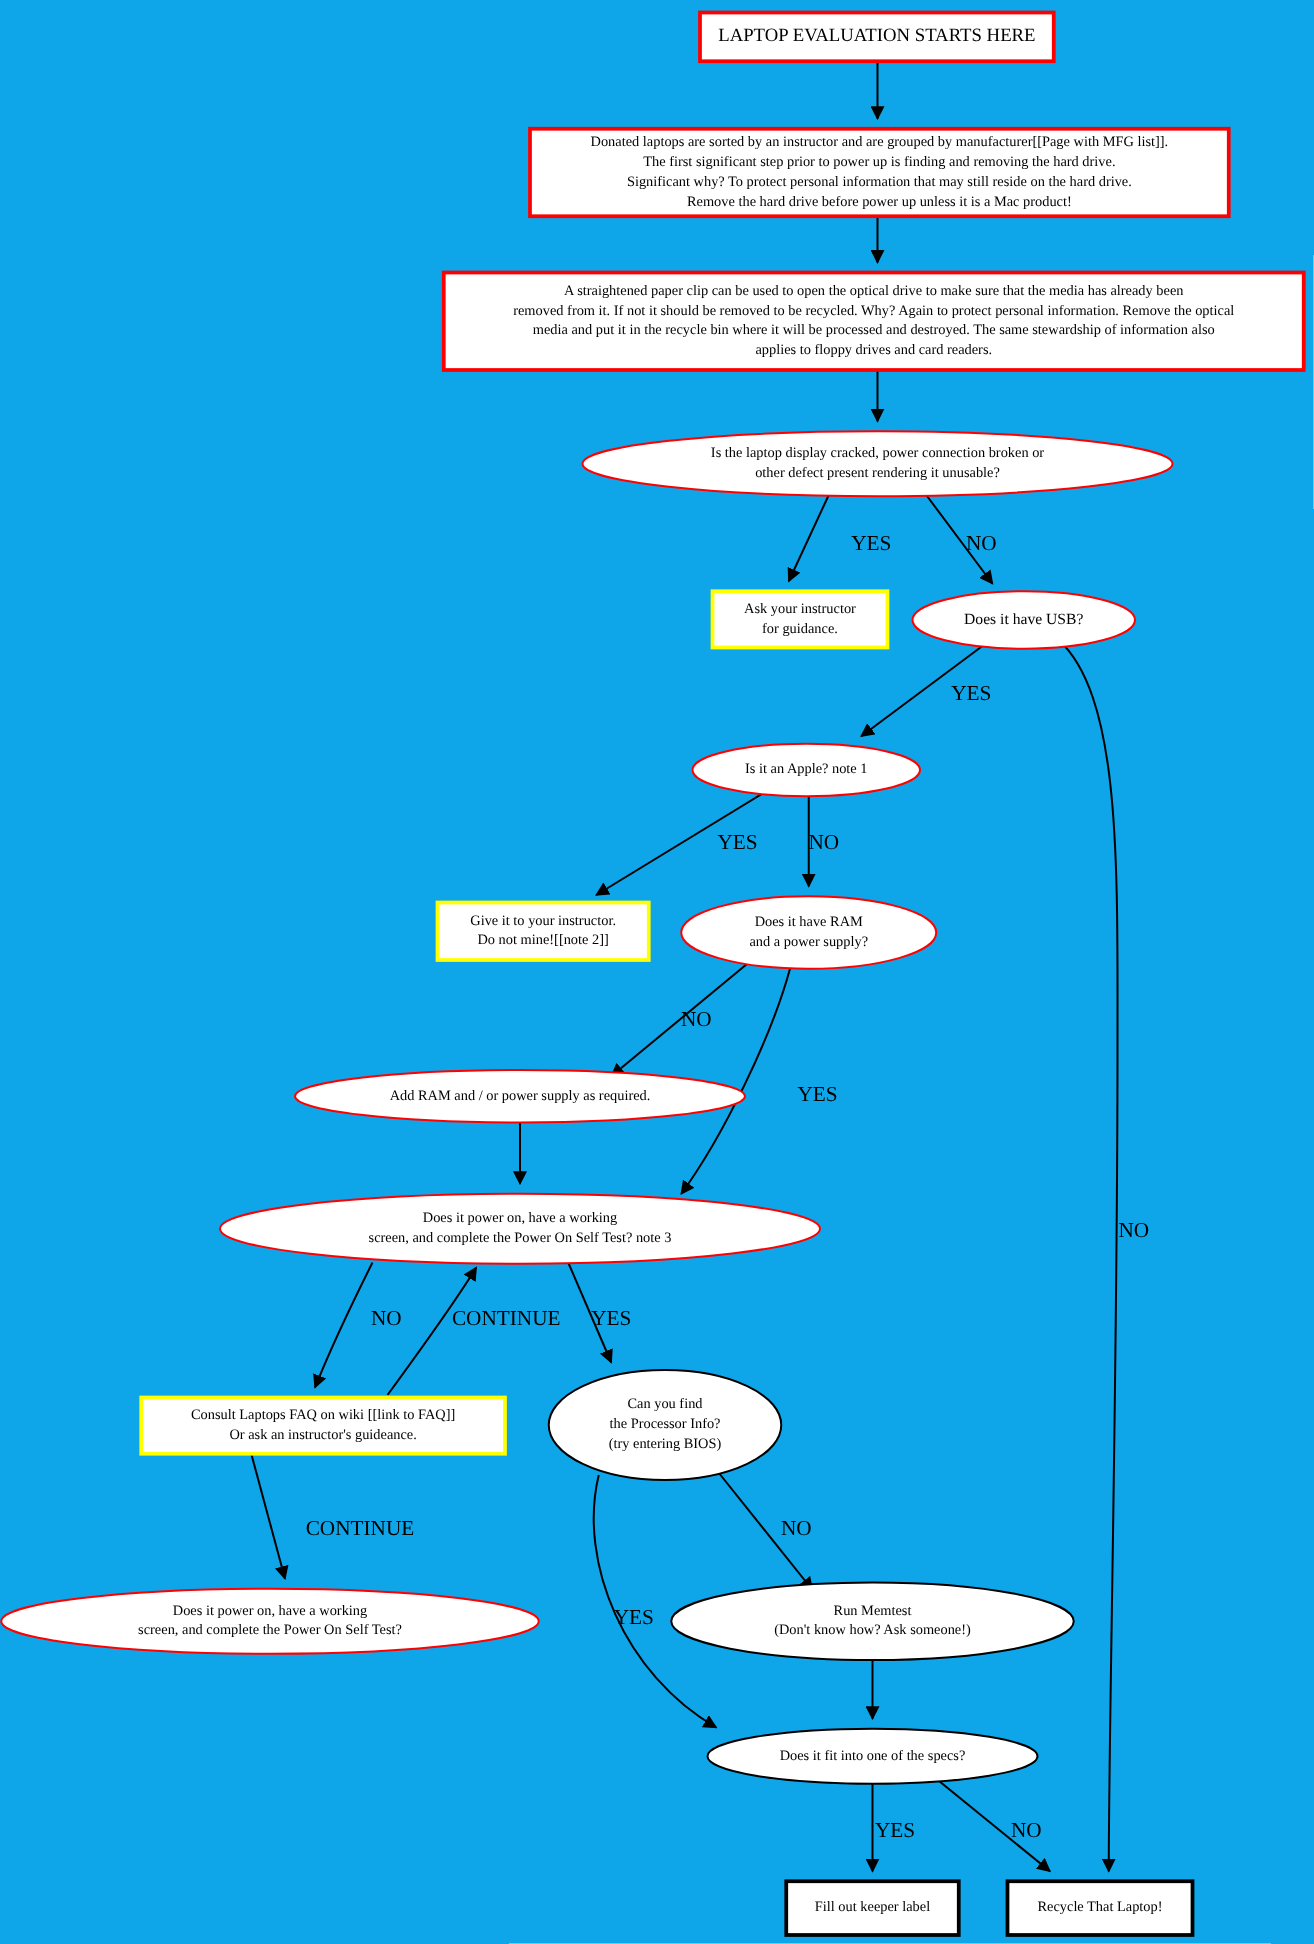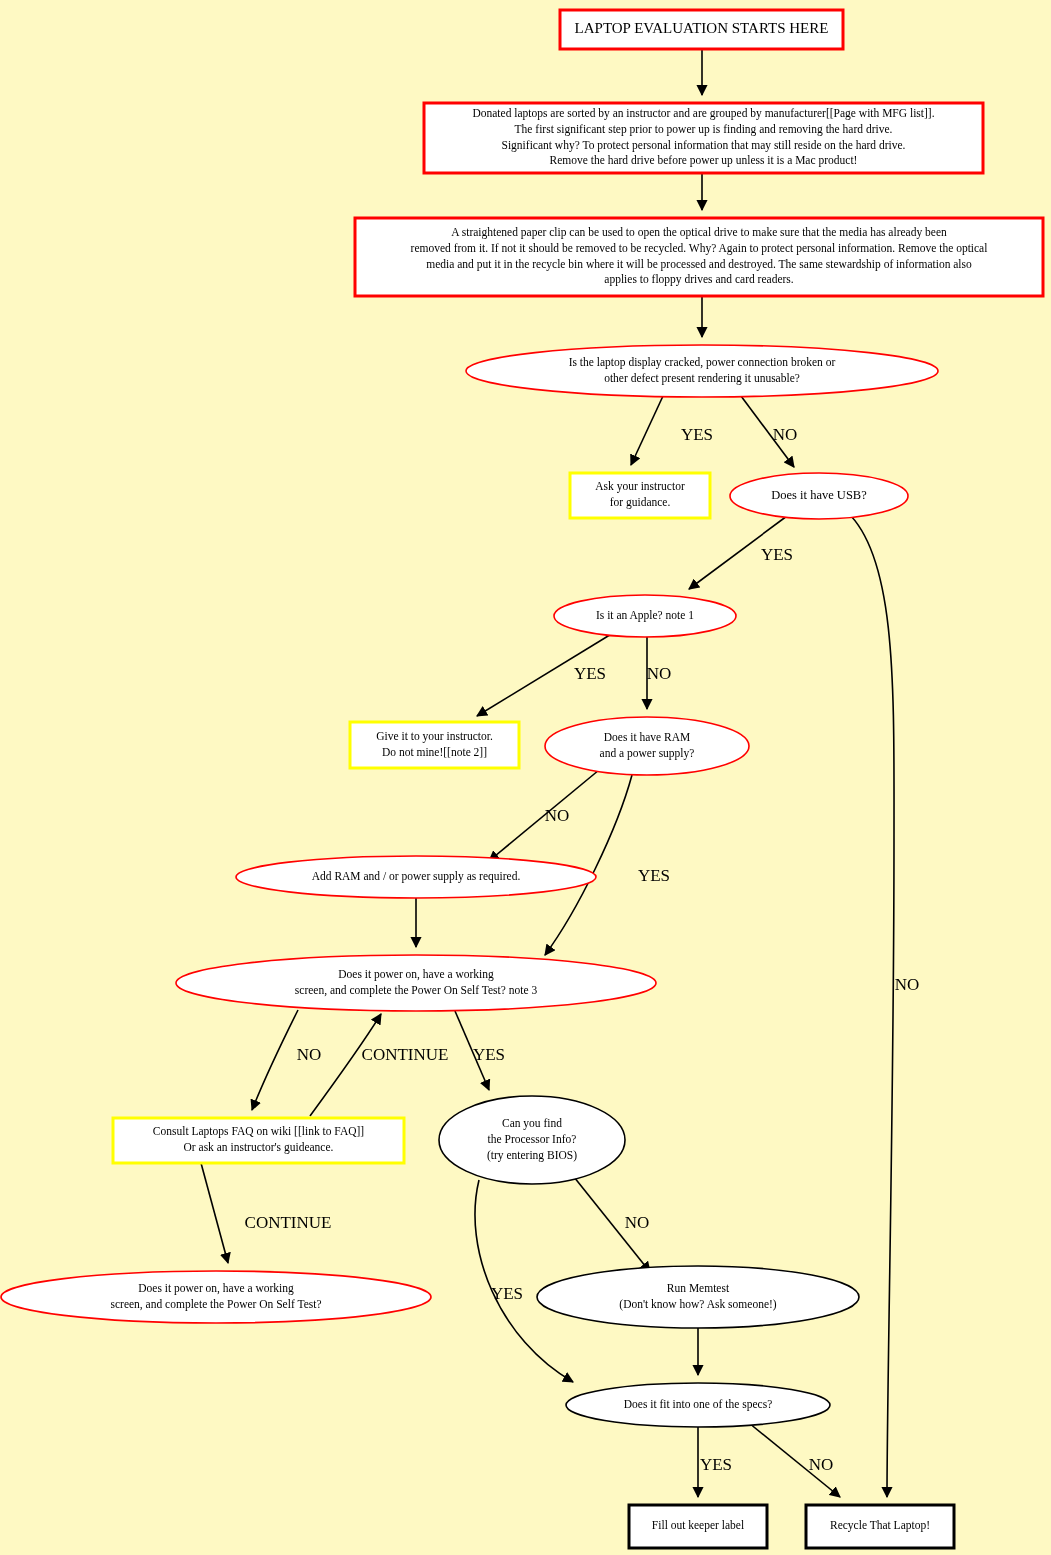--- a/index.html
+++ b/index.html
@@ -4,21 +4,21 @@
 <style>
   html, body {
     margin: 0;
     padding: 0;
     background: #ffffff;
   }
   #canvas {
     position: relative;
     width: 1051px;
     height: 1555px;
-    background: #fef9c3;
+    background: #0ea5e9;
     font-family: "Liberation Serif", "DejaVu Serif", serif;
     overflow: hidden;
   }
   svg#flow {
     position: absolute;
     left: 0;
     top: 0;
     width: 1051px;
     height: 1555px;
   }

